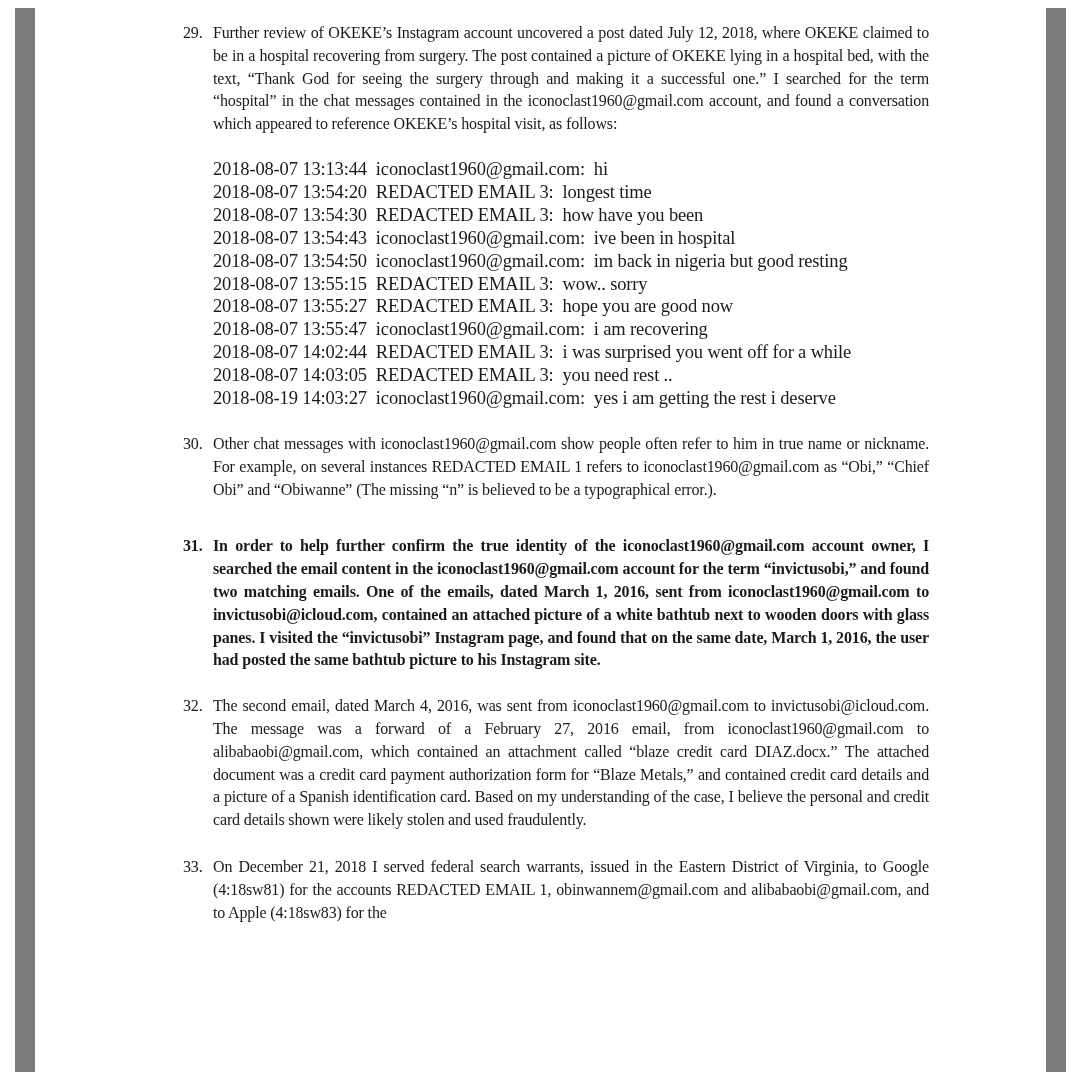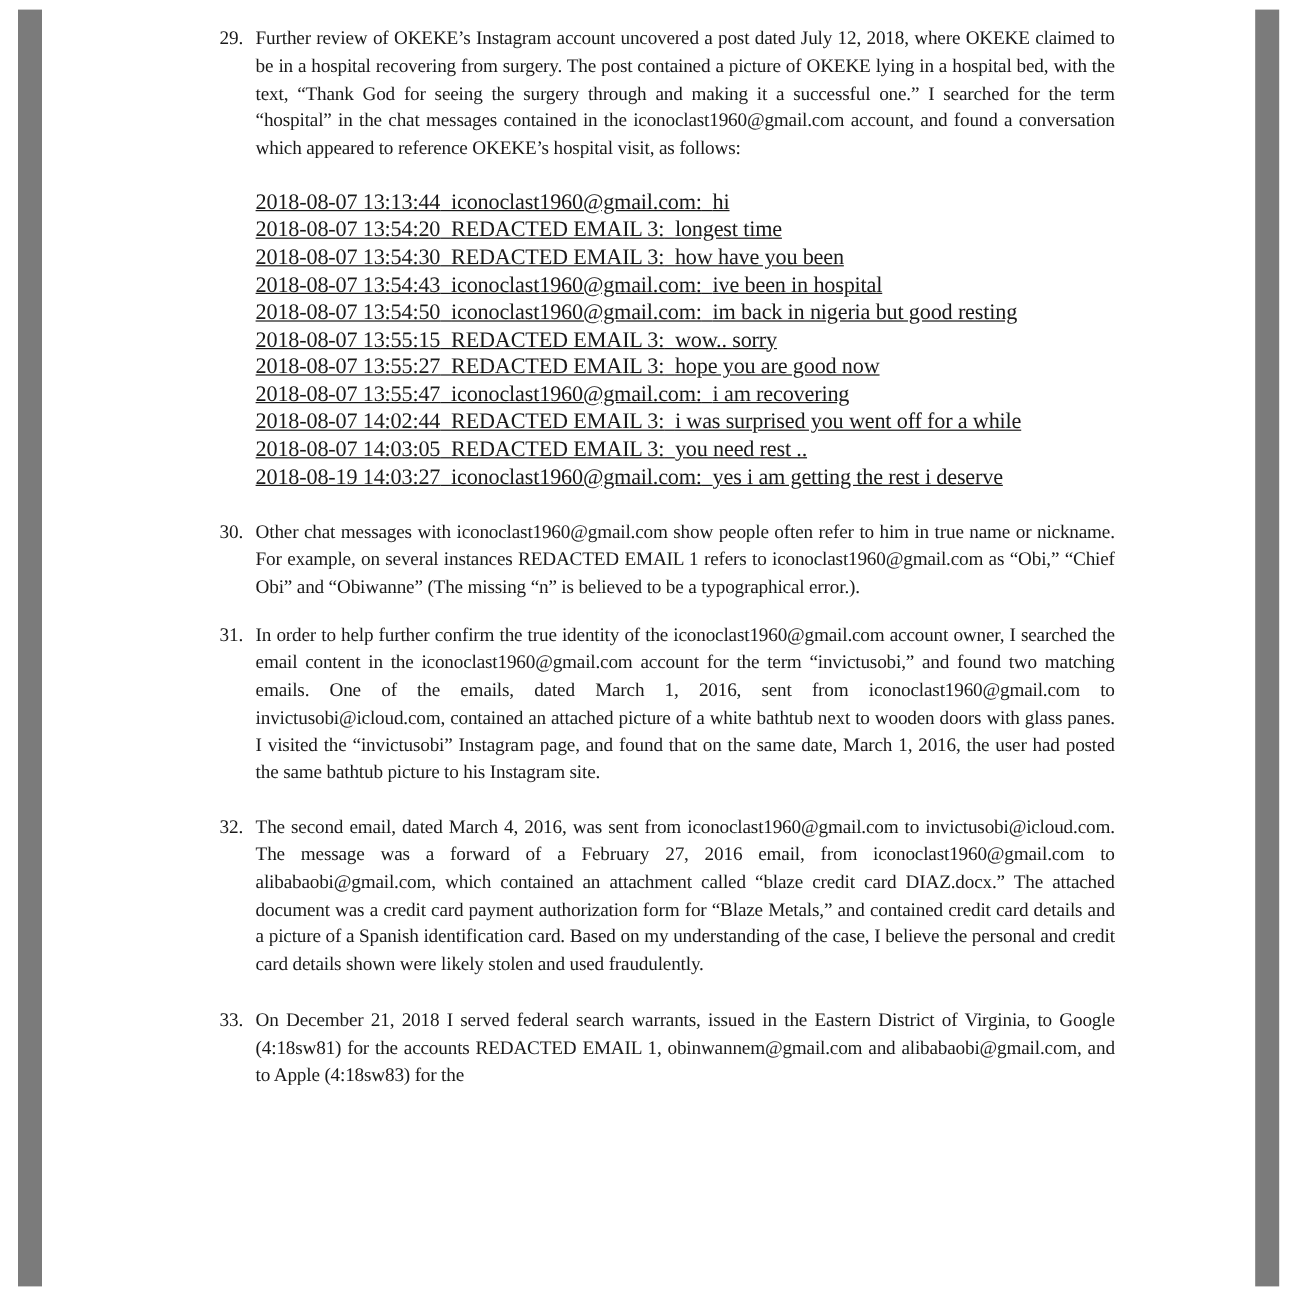--- a/index.html
+++ b/index.html
@@ -9,26 +9,26 @@
   }
   .bar { position: absolute; top: 8px; width: 20px; height: 1064px; background: #7b7b7b; }
   .bar.left { left: 15px; }
   .bar.right { left: 1046px; }
   .page { position: absolute; left: 183px; top: 22px; width: 746px; }
   .para { position: relative; padding-left: 30px; font-size: 16px; line-height: 22.8px; text-align: justify; letter-spacing: -0.15px; }
   .para .num { position: absolute; left: 0; top: 0; }
   .para .body { display: block; }
   .p29 { margin-top: 0; }
   .chat { margin-top: 22px; padding-left: 30px; font-size: 18.5px; line-height: 22.9px; letter-spacing: -0.15px; }
-  .chat-line { white-space: pre; text-decoration: underline; }
+  .chat-line { white-space: pre; }
   .chat-line .ts { display: inline; }
   .chat-line .sender { display: inline; }
   .chat-line .msg { display: inline; }
   .p30 { margin-top: 23px; }
-  .p31 { margin-top: 18px; }
+  .p31 { margin-top: 34px; font-weight: bold; }
   .p32 { margin-top: 23px; }
   .p33 { margin-top: 24px; }
 </style>
 </head>
 <body>
 
 <div class="bar left"></div>
 <div class="bar right"></div>
 
 <div class="page">

